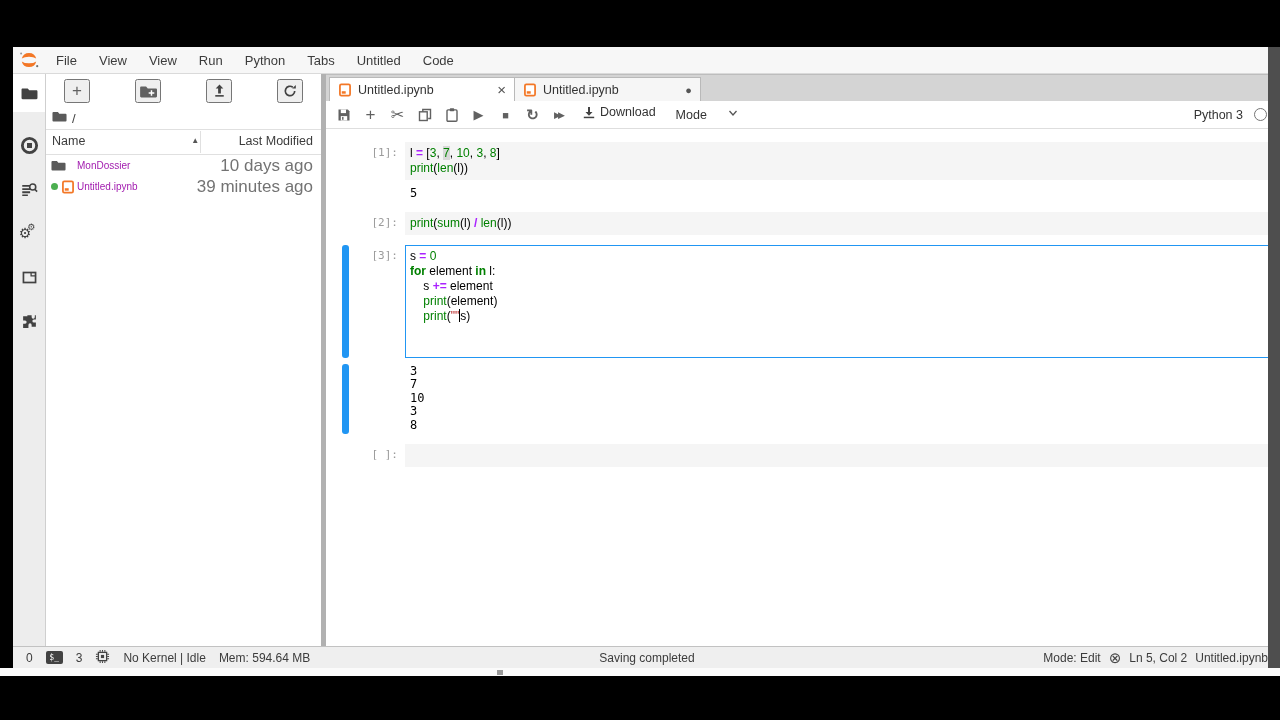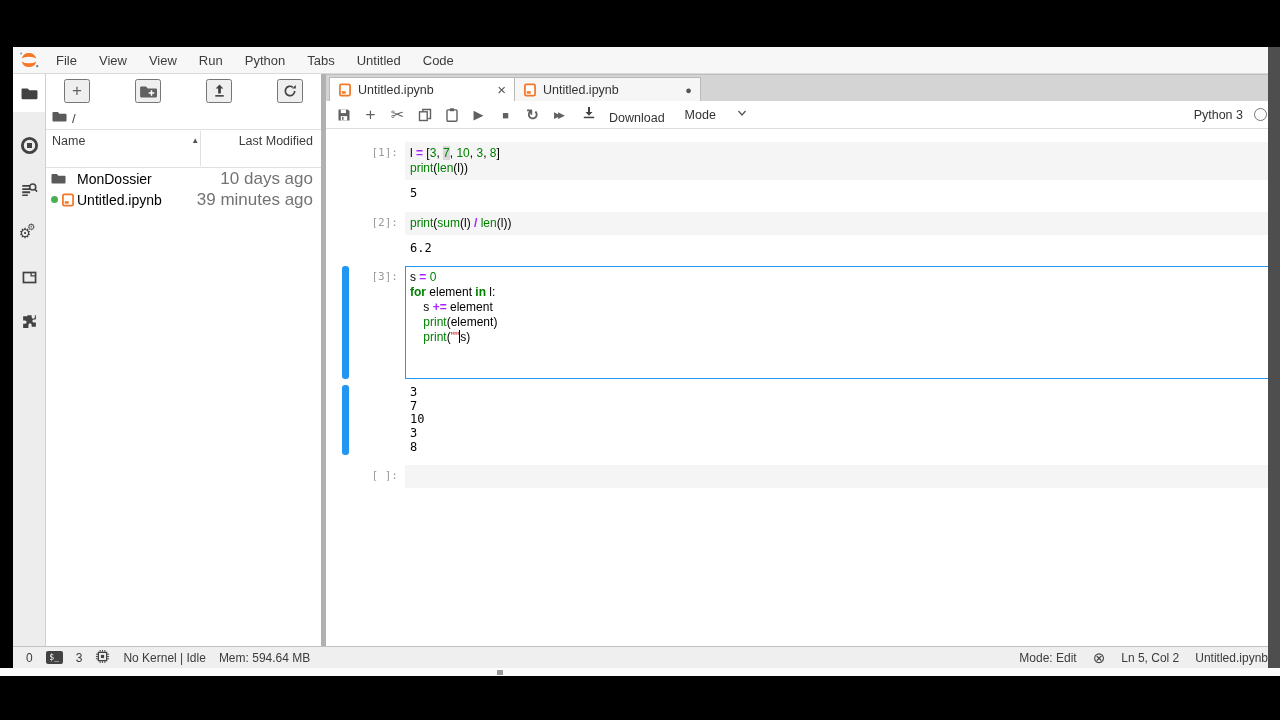--- a/index.html
+++ b/index.html
@@ -24,28 +24,28 @@
   .side-icons .side-tab{height:22px;margin-top:22px}
   .gear-a{font-size:14px;color:#424242;line-height:10px}
   .gear-b{font-size:9px;color:#424242;position:relative;left:-4px;top:-6px}
 
   
   .filebrowser{width:275px;flex:none;background:#fff;font-size:13px;color:#424242;position:relative}
   .fb-toolbar{height:33px;display:flex;align-items:center;justify-content:space-between;padding:0 18px}
   .fb-btn{width:26px;height:24px;display:flex;align-items:center;justify-content:center;color:#616161}
   .plus-glyph{font-size:17px;color:#616161;font-weight:400}
   .fb-crumbs{height:22px;display:flex;align-items:center;padding-left:6px;gap:5px}
-  .fb-header{height:21px;border-top:1px solid #e0e0e0;border-bottom:1px solid #e0e0e0;display:flex;align-items:center;padding:0 8px 16px 6px;position:relative;font-size:12.5px;color:#3c3c3c}
+  .fb-header{height:21px;border-top:1px solid #e0e0e0;border-bottom:1px solid #e0e0e0;display:flex;align-items:center;padding:0 8px 3px 6px;position:relative;font-size:12.5px;color:#3c3c3c}
   .fb-header .col-div{position:absolute;left:154px;top:1px;bottom:1px;width:1px;background:#e0e0e0}
   .fb-header .hname{flex:1;display:flex;align-items:center;gap:6px}
   .sort-caret{font-size:8px;color:#555;margin-left:100px}
   .fb-row{height:21px;display:flex;align-items:center;padding:0 8px 0 5px}
   .fb-ind{width:26px;flex:none;display:flex;align-items:center}
   .run-dot{width:7px;height:7px;border-radius:50%;flex:none;margin-right:3px}
-  .fb-name{flex:1;font-size:14px;color:#000000;white-space:nowrap;overflow:hidden}
+  .fb-name{flex:1;font-size:10px;color:#a21caf;white-space:nowrap;overflow:hidden}
   .fb-mod{font-size:17px;color:#737373;white-space:nowrap}
 
   .splitter{width:5px;flex:none;background:#b1b1b1}
 
   
   .dock{flex:1;min-width:0;display:flex;flex-direction:column;background:#d4d4d4;border-top:1px solid #bdbdbd}
   .tabstrip{height:26px;flex:none;display:flex;align-items:flex-end;background:#d4d4d4;padding-left:3px}
   .dtab{width:186px;height:24px;box-sizing:border-box;display:flex;align-items:center;gap:6px;padding:0 8px;
         background:#f6f6f6;border:1px solid #b9b9b9;border-bottom:none;font-size:12.5px;color:#333}
   .dtab.active{background:#fff}
@@ -53,21 +53,21 @@
   .dtab-label{flex:1;white-space:nowrap;overflow:hidden}
   .tab-close{font-size:15px;color:#555;line-height:14px}
   .tab-dot{font-size:11px;color:#555}
   .nbtoolbar{height:27px;flex:none;background:#fff;border-bottom:1px solid #dedede;display:flex;align-items:center;padding:0 4px}
   .tb-btn{width:27px;height:24px;display:flex;align-items:center;justify-content:center;color:#616161;background:none;border:none;padding:0}
   .glyph{font-size:13px;color:#616161}
   .glyph.cut{font-size:16px}
   .glyph.stop{font-size:11px}
   .glyph.restart{font-size:15px;font-weight:bold}
   .ff{font-size:9px;letter-spacing:-3px;color:#616161;padding-right:3px}
-  .dl-group{display:flex;align-items:flex-end;gap:12px;margin-left:8px}
+  .dl-group{display:flex;align-items:flex-start;gap:3px;margin-left:8px}
   .dl-label{font-size:12.5px;color:#333}
   .celltype{margin-left:20px;display:flex;align-items:center;gap:20px;font-size:12.5px;color:#333}
   .tb-spacer{flex:1}
   .kernel-name{font-size:12.5px;color:#333}
   .kernel-circle{width:11px;height:11px;border:1.6px solid #757575;border-radius:50%;margin:0 10px 0 11px}
 
   
   .nbcontent{flex:1;background:#fff;overflow:hidden;padding-top:13px;position:relative}
   .cell{display:flex;flex-direction:column;margin-bottom:10px}
   .row{display:flex;align-items:stretch}
@@ -90,21 +90,21 @@
   .tok-str{color:#ba2121}
   .hl{background:#d8d8d8}
   .cursor{display:inline-block;width:1.2px;height:13px;background:#000;vertical-align:-2px;margin-right:-0.2px}
 
   
   .statusbar{position:absolute;bottom:0;left:0;width:1268px;height:22px;box-sizing:border-box;
              background:#efefef;border-top:1px solid #c2c2c2;display:flex;align-items:center;
              padding:0 13px;font-size:12px;color:#3c3c3c}
   .sb-left{display:flex;align-items:center;gap:13px}
   .sb-center{position:absolute;left:0;right:0;text-align:center;pointer-events:none}
-  .sb-right{margin-left:auto;display:flex;align-items:center;gap:16px}
+  .sb-right{margin-left:auto;display:flex;align-items:center;gap:8px}
   .term-badge{width:17px;height:13px;background:#424242;border-radius:2px;color:#fff;display:flex;
               align-items:center;justify-content:center;font-family:"DejaVu Sans Mono",monospace;font-size:8px;line-height:8px}
   .bell-x{font-size:15px;color:#444;line-height:14px}
 </style>
 </head>
 <body>
 
 <div class="ui">
 
   <div class="menubar">
@@ -359,25 +359,20 @@
               <div class="prompt"></div>
               <div class="outtext"><div>5</div></div>
             </div>
           </div>
           <div class="cell">
             <div class="row">
               <div class="collapser"></div>
               <div class="prompt">[2]:</div>
               <div class="editor"><div class="cm-line"><span class="tok-fn">print</span><span class="tok-pl">(</span><span class="tok-fn">sum</span><span class="tok-pl">(l) </span><span class="tok-op">/</span><span class="tok-pl"> </span><span class="tok-fn">len</span><span class="tok-pl">(l))</span></div></div>
             </div>
-            <div class="row outrow">
-              <div class="collapser"></div>
-              <div class="prompt"></div>
-              <div class="outtext"><div>6.2</div></div>
-            </div>
           </div>
           <div class="cell active">
             <div class="row">
               <div class="collapser"></div>
               <div class="prompt">[3]:</div>
               <div class="editor"><div class="cm-line"><span class="tok-pl">s </span><span class="tok-op">=</span><span class="tok-pl"> </span><span class="tok-num">0</span></div><div class="cm-line"><span class="tok-kw">for</span><span class="tok-pl"> element </span><span class="tok-kw">in</span><span class="tok-pl"> l:</span></div><div class="cm-line"><span class="tok-pl">    s </span><span class="tok-op">+=</span><span class="tok-pl"> element</span></div><div class="cm-line"><span class="tok-pl">    </span><span class="tok-fn">print</span><span class="tok-pl">(element)</span></div><div class="cm-line"><span class="tok-pl">    </span><span class="tok-fn">print</span><span class="tok-pl">(</span><span class="tok-str">""</span><span class="cursor"></span><span class="tok-pl">s)</span></div><div class="cm-line"></div><div class="cm-line"></div></div>
             </div>
             <div class="row outrow">
               <div class="collapser"></div>
               <div class="prompt"></div>
@@ -401,20 +396,21 @@
       <span class="term-badge">$_</span>
       <span>3</span>
       <span id="ic-chip"><svg width="15" height="15" viewBox="0 0 16 16">
             <rect x="3.6" y="3.6" width="8.8" height="8.8" fill="none" stroke="#424242" stroke-width="1.4"></rect>
             <rect x="6.3" y="6.3" width="3.4" height="3.4" fill="#424242"></rect>
             <path d="M5.5 1v2M8 1v2M10.5 1v2M5.5 13v2M8 13v2M10.5 13v2M1 5.5h2M1 8h2M1 10.5h2M13 5.5h2M13 8h2M13 10.5h2" stroke="#424242" stroke-width="1.1"></path>
           </svg></span>
       <span>No Kernel | Idle</span>
       <span>Mem: 594.64 MB</span>
     </div>
+    <div class="sb-center">Saving completed</div>
     <div class="sb-right">
       <span>Mode: Edit</span>
       <span class="bell-x">⊗</span>
       <span>Ln 5, Col 2</span>
       <span>Untitled.ipynb</span>
     </div>
   </div>
 </div>
 
 <div class="right-strip"></div>

